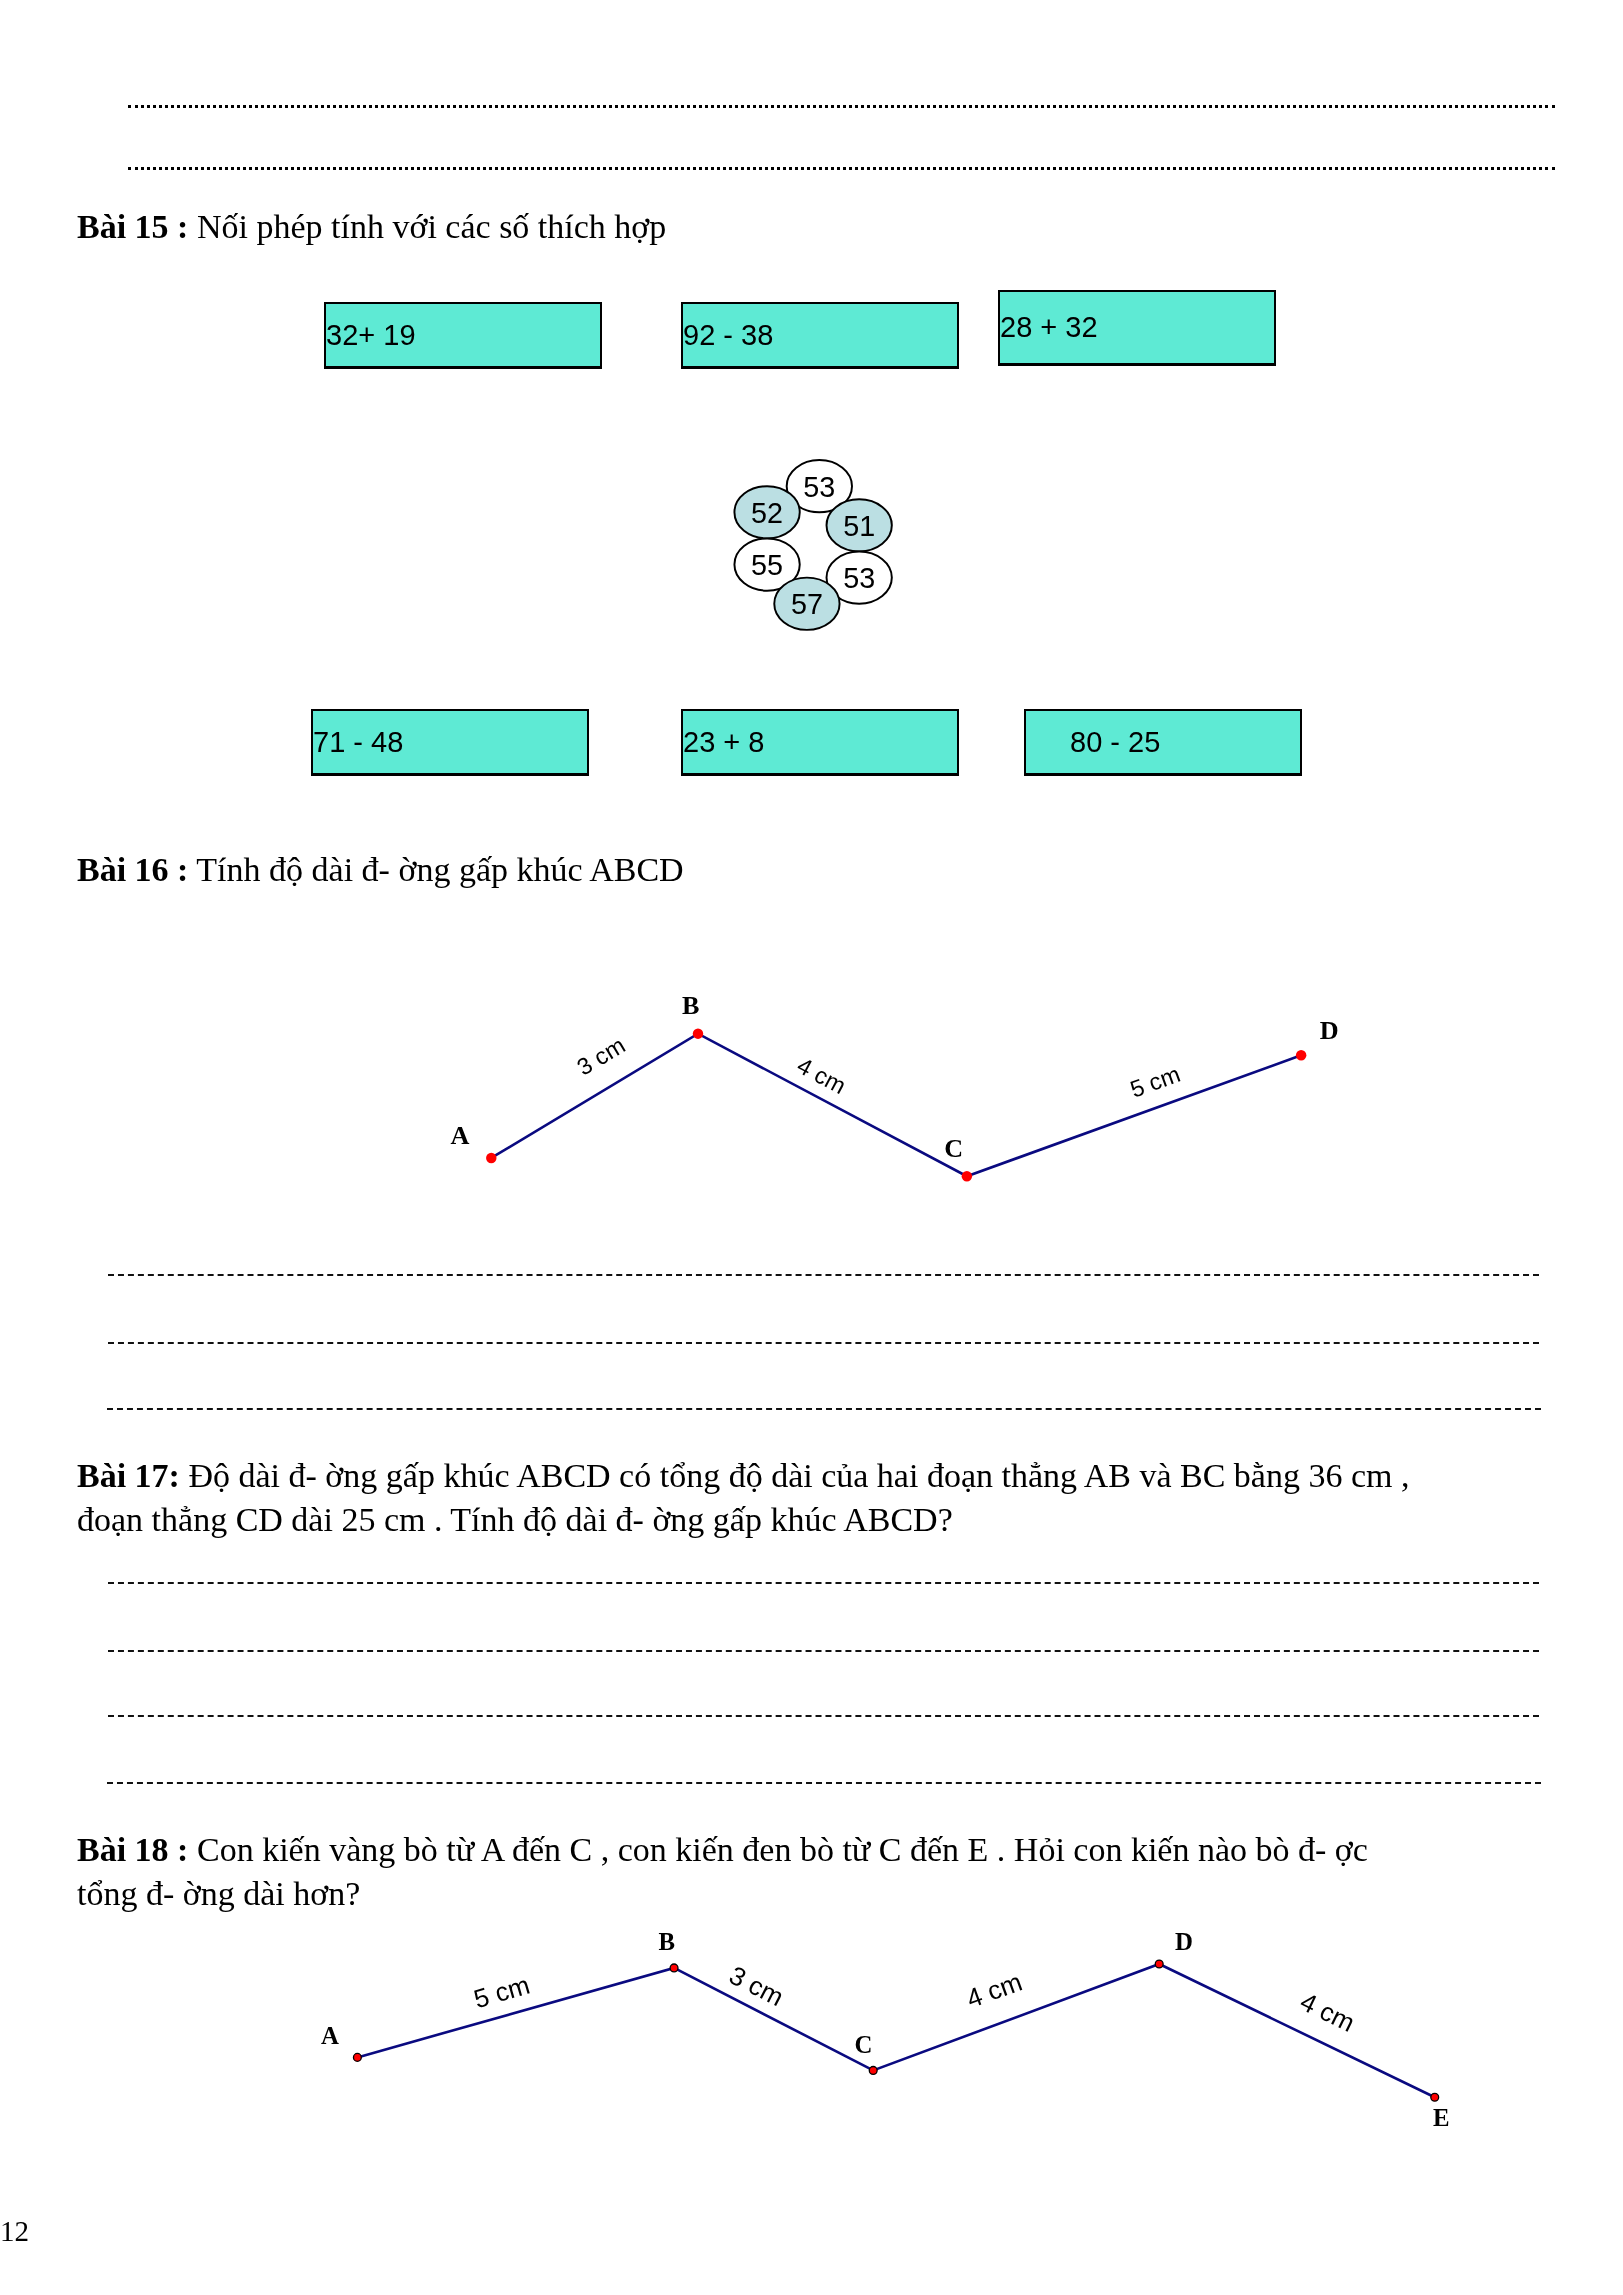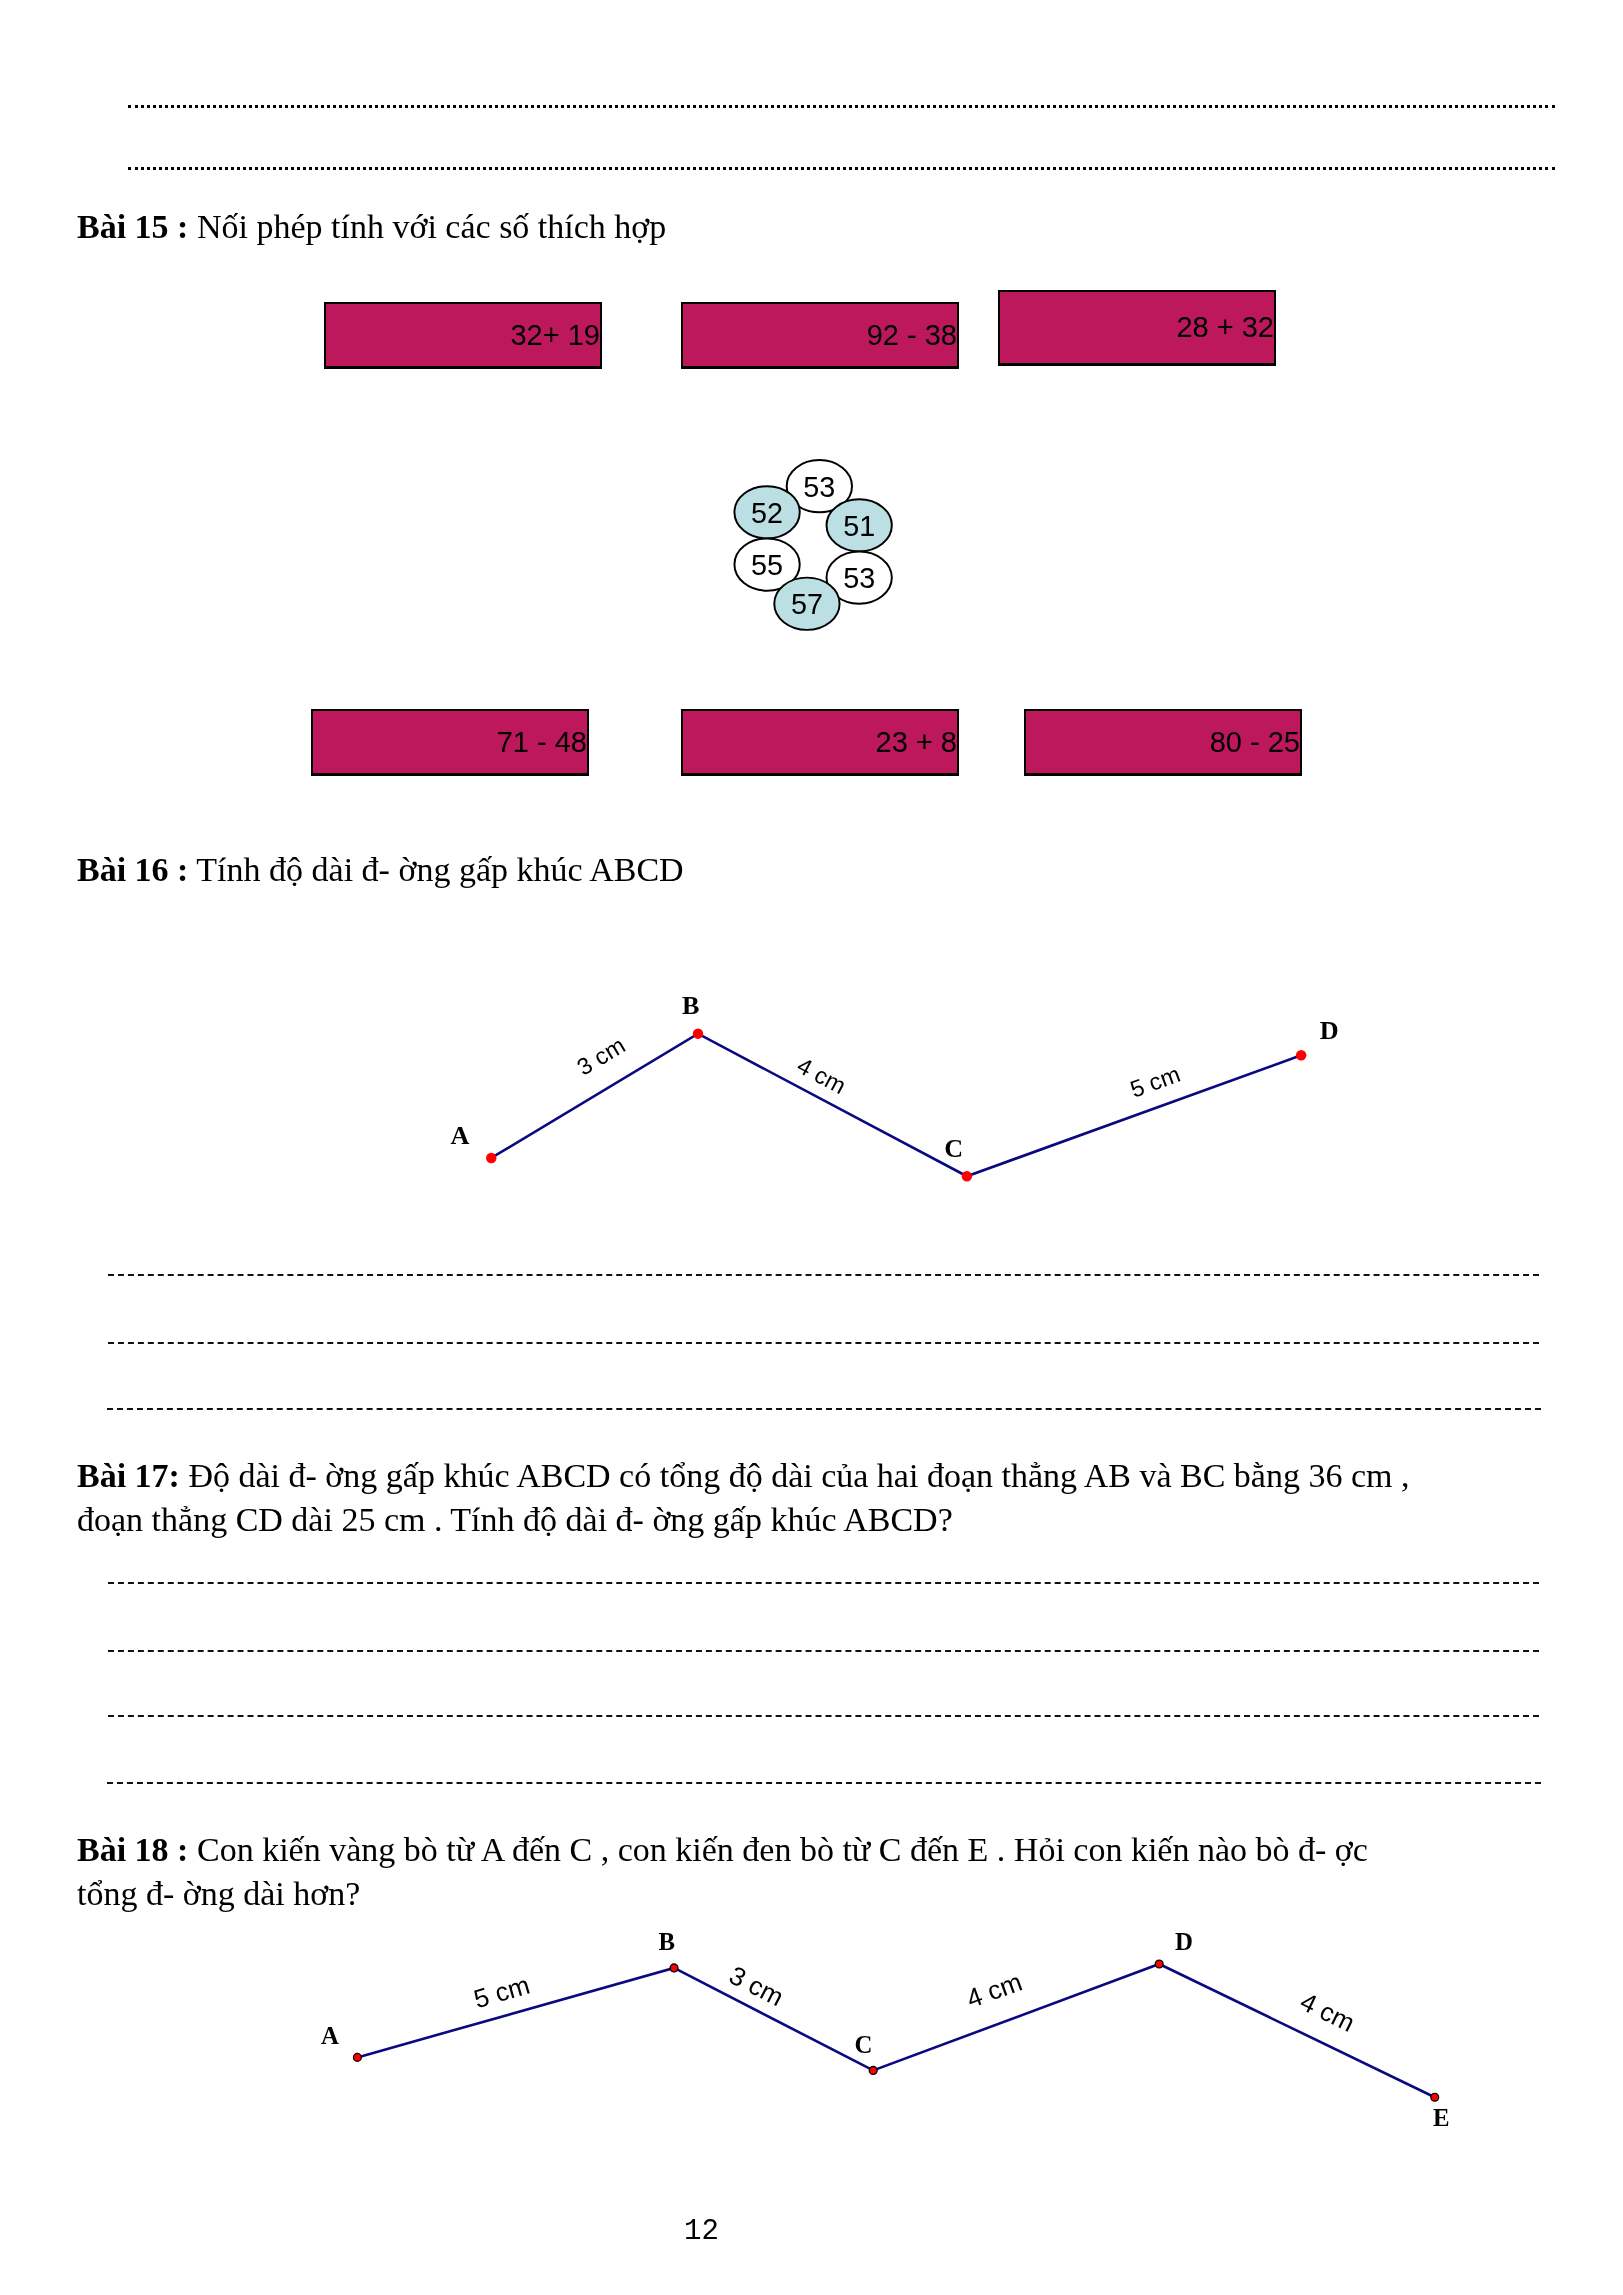--- a/index.html
+++ b/index.html
@@ -2,24 +2,24 @@
 <html style="font-size:10.5px"><head>
 <meta charset="utf-8">
 <style>
   html, body { margin:0; padding:0; background:#ffffff; }
   body { width:1623px; height:2295px; position:relative; overflow:hidden; font-family:"Liberation Serif", "DejaVu Serif", serif; color:#000; }
   .abs { position:absolute; }
   .dotline { position:absolute; height:0; border-top:3.3px dotted #000; }
   .dashline { position:absolute; height:0; border-top:2px dashed #111; }
   .heading { position:absolute; left:77px; font-size:34px; line-height:44px; white-space:nowrap; }
   .heading b { font-weight:bold;margin-top:7px; }
-  .box { position:absolute; border:2px solid #000; border-bottom-width:3.3px; background:#be185d; display:flex; align-items:center; justify-content:flex-end; font-family:"Liberation Sans", "DejaVu Sans", sans-serif; font-size:29px; box-sizing:border-box; }
+  .box { position:absolute; border:2px solid #000; border-bottom-width:3.3px; background:#5eead4; display:flex; align-items:center; justify-content:flex-start; font-family:"Liberation Sans", "DejaVu Sans", sans-serif; font-size:29px; box-sizing:border-box; }
   svg text { font-family:"Liberation Sans", "DejaVu Sans", sans-serif; }
   svg .ptlabel { font-family:"Liberation Serif", "DejaVu Serif", serif; font-weight:bold; }
-  .pagenum { position:absolute; left:0; width:1403px; text-align:center; top:2215px; font-size:29px;font-family:Liberation Mono, monospace; }
+  .pagenum { position:absolute; left:0; width:1403px; top:2215px; font-size:29px; }
 </style>
 </head>
 <body>
 
 <div class="dotline" style="left:128px; width:1427px; top:105px;"></div>
 <div class="dotline" style="left:128px; width:1427px; top:167px;"></div>
 
 <div class="heading" style="top:205px;">
   <b>Bài 15 :</b><span> Nối phép tính với các số thích hợp</span>
 </div>

